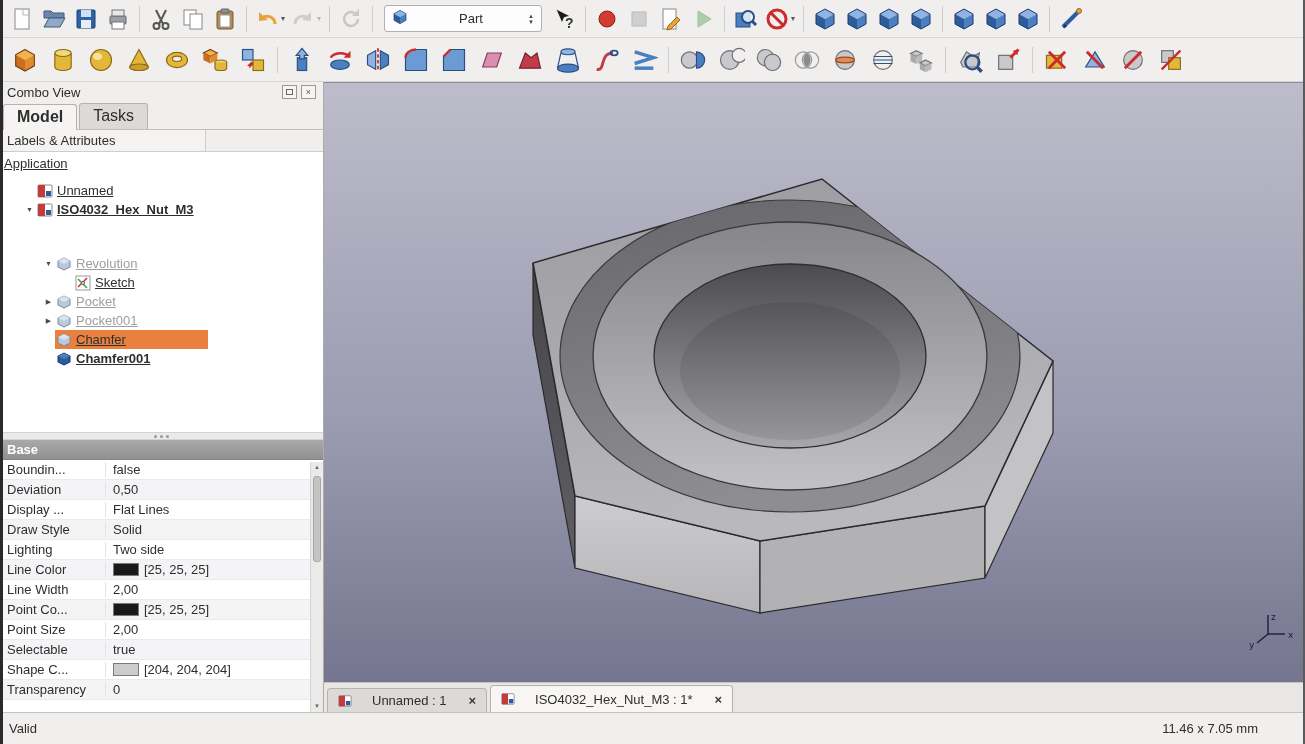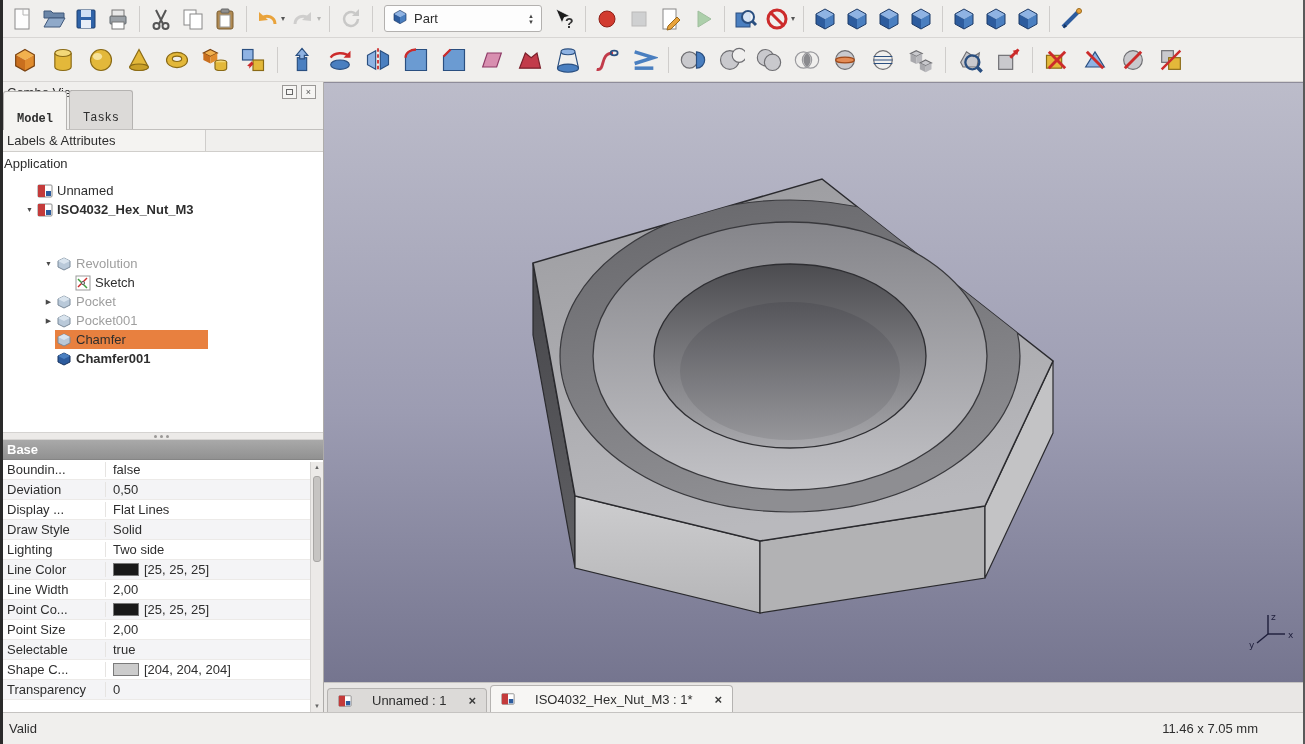--- a/index.html
+++ b/index.html
@@ -16,45 +16,45 @@
   .toolbar{display:flex;align-items:center;padding:2px 6px;background:#f0efed;border-bottom:1px solid #d8d6d4;}
   #toolbar1{height:38px;}
   #toolbar2{height:44px;}
   .tb-btn{min-width:30px;height:30px;padding:0 2px;display:flex;align-items:center;justify-content:center;border-radius:3px;margin:0 1px;}
   .tb-btn .ic{display:flex;}
   #toolbar2 .tb-btn{min-width:36px;height:36px;}
   .tb-sep{width:1px;height:26px;background:#cfcdcb;margin:0 5px;flex:none;}
   .disabled{opacity:.38;}
   .caret{font-size:8px;color:#555;margin-left:2px;}
   .wb-combo{display:flex;align-items:center;gap:6px;background:#fdfdfd;border:1px solid #b3b1af;border-radius:3px;height:27px;padding:0 7px;width:158px;margin:0 6px;}
-  .wb-combo .wb-label{flex:1;}
+  .wb-combo .wb-label{flex:1;margin-left:45px;}
   .wb-combo .spin{display:flex;flex-direction:column;font-size:6px;color:#444;line-height:6px;}
 
   
   .main{display:flex;height:630px;}
   .left-panel{width:324px;flex:none;background:#f0efed;border-right:1px solid #aeacaa;display:flex;flex-direction:column;}
   .panel-title{height:20px;display:flex;align-items:center;padding:0 7px;flex:none;}
   .panel-title .t{flex:1;}
   .win-btn{width:15px;height:14px;border:1px solid #9a9896;background:#f6f5f3;display:flex;align-items:center;justify-content:center;font-size:9px;color:#555;margin-left:4px;line-height:1;}
   .win-btn .sq{width:7px;height:6px;border:1px solid #666;}
 
   .panel-tabs{display:flex;align-items:flex-end;padding:3px 3px 0;gap:2px;height:28px;border-bottom:1px solid #c2c0be;flex:none;}
-  .ptab{padding:20px 13px 4px;border:1px solid #b5b3b1;border-bottom:none;border-radius:3px 3px 0 0;background:#dcdad8;font-size:12px;font-family:Liberation Mono, monospace;}
+  .ptab{padding:3px 13px 4px;border:1px solid #b5b3b1;border-bottom:none;border-radius:3px 3px 0 0;background:#dcdad8;font-size:16px;}
   .ptab.active{background:#f5f4f2;font-weight:bold;position:relative;top:1px;}
 
   .labels-header{height:22px;display:flex;background:#f0efed;border-bottom:1px solid #d0cecb;flex:none;}
   .labels-header .cell{width:206px;background:#f4f3f1;border-right:1px solid #cfcdcb;padding:3px 7px;}
 
   .tree{flex:1;background:#fff;overflow:hidden;padding-top:2px;}
   .tree-row{height:19px;display:flex;align-items:center;white-space:nowrap;}
   .expander{width:13px;flex:none;text-align:center;font-size:7px;color:#4a4a4a;}
   .hl{display:flex;align-items:center;height:19px;padding-right:6px;}
   .hl.sel{background:#e8803f;}
   .tree-icon{width:16px;height:16px;margin:0 4px 0 1px;display:flex;flex:none;}
-  .tree-label{padding-right:2px;}
+  .tree-label{padding-right:2px;text-decoration:underline;}
   .gray{color:#9e9e9e;}
   .bold{font-weight:bold;}
 
   .splitter{height:8px;background:#eceae8;border-top:1px solid #d5d3d1;border-bottom:1px solid #d5d3d1;display:flex;align-items:center;justify-content:center;gap:3px;flex:none;}
   .splitter i{width:3px;height:3px;border-radius:50%;background:#9a9896;display:block;}
 
   .props{height:272px;flex:none;background:#fff;position:relative;overflow:hidden;}
   .prop-header{display:flex;height:22px;background:#f2f1ef;border-bottom:1px solid #d5d3d1;}
   .prop-header .c1{width:106px;padding:3px 7px;border-right:1px solid #d0cecb;}
   .prop-header .c2{flex:1;padding:3px 7px;}

